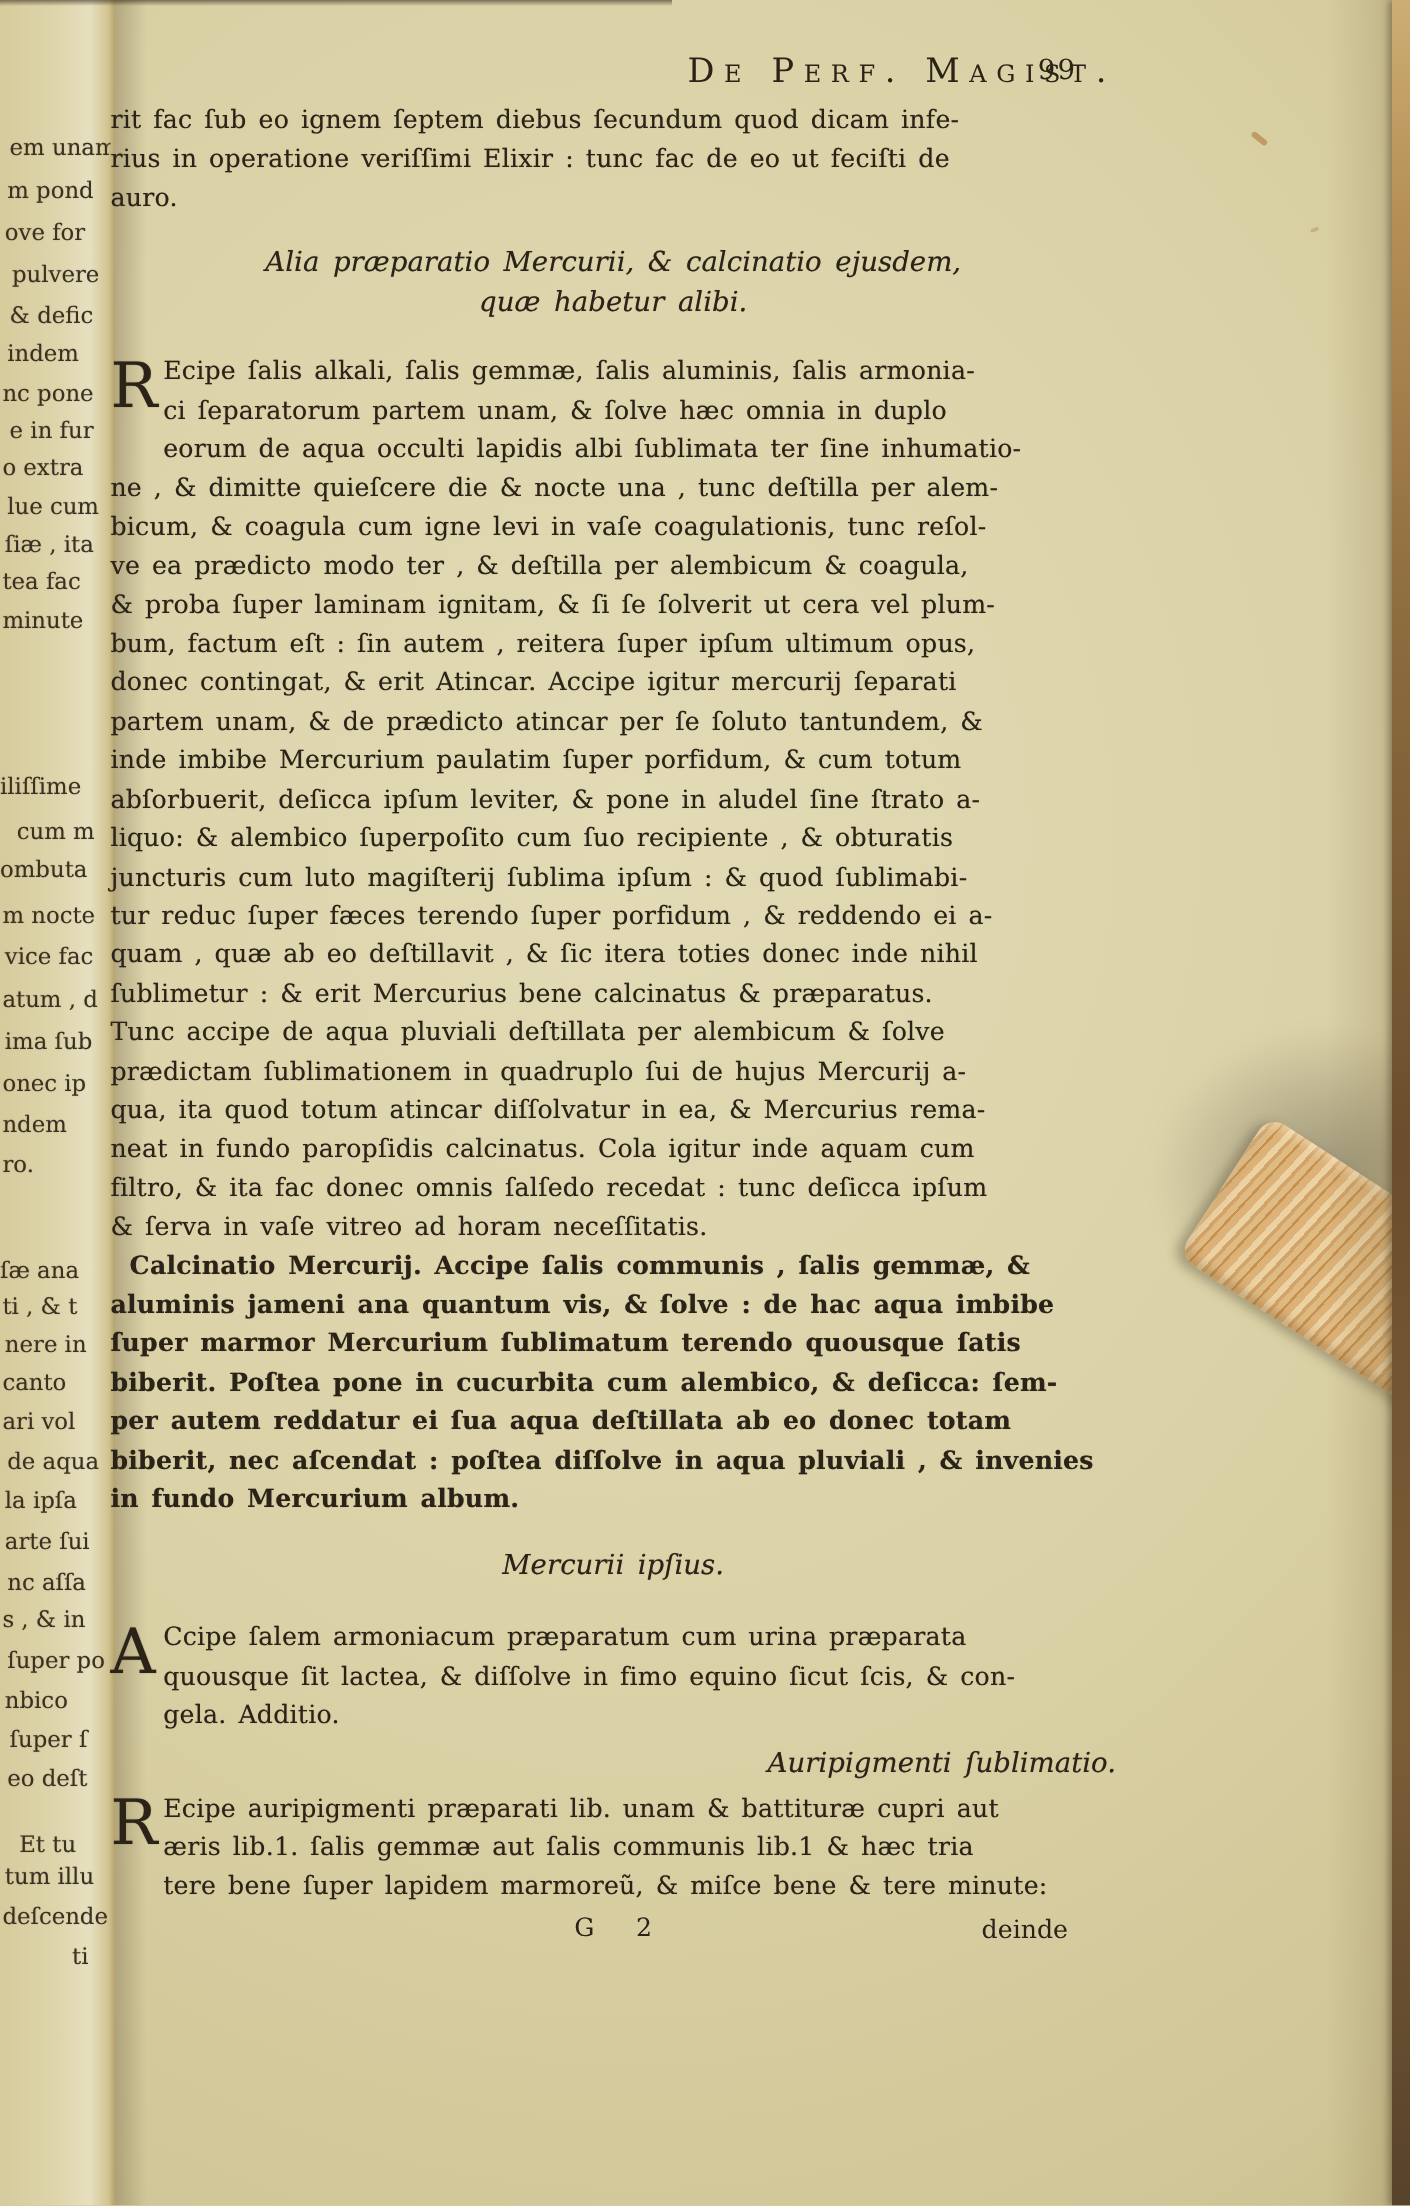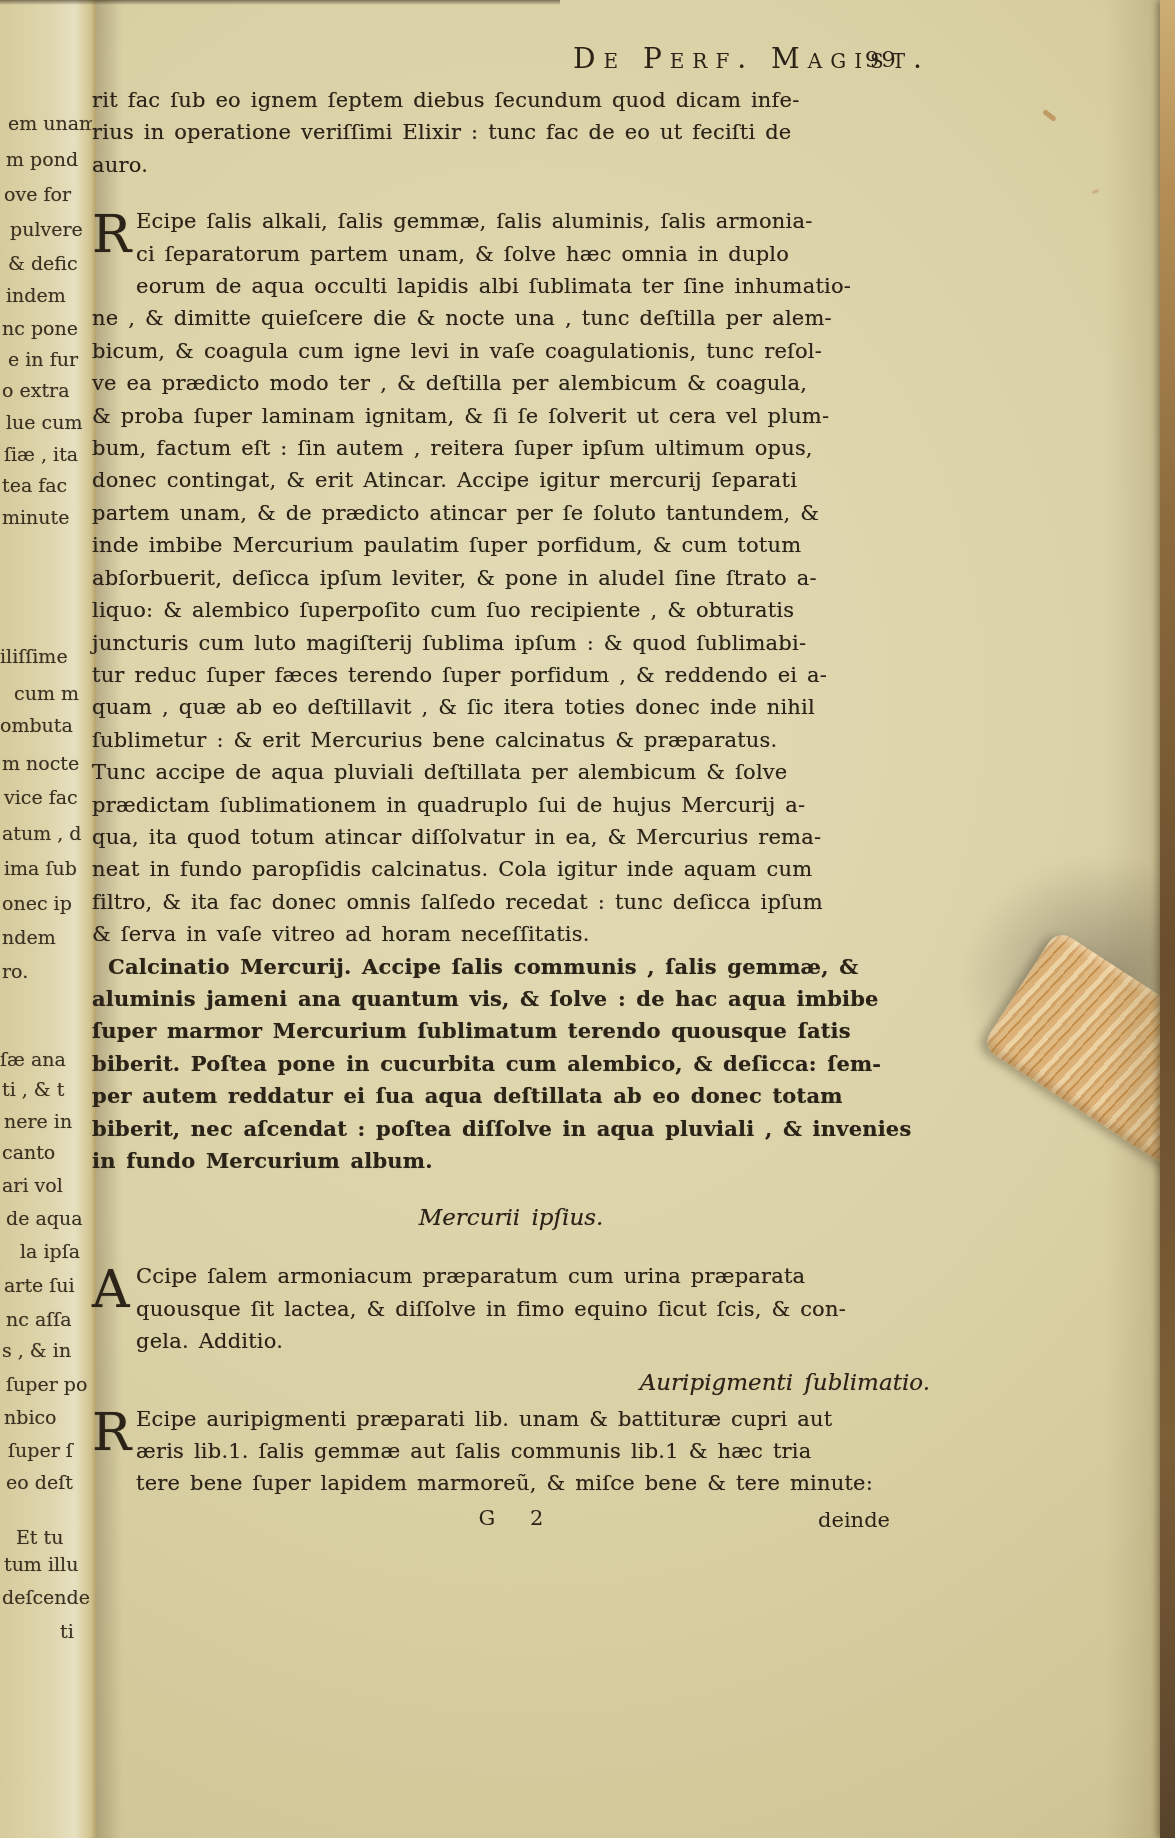--- a/index.html
+++ b/index.html
@@ -125,21 +125,21 @@
   <span style="top:857px;left:4px">ima ſub</span>
   <span style="top:892px;left:2px">onec ip</span>
   <span style="top:926px;left:2px">ndem</span>
   <span style="top:960px;left:2px">ro.</span>
   <span style="top:1048px;left:0px">ſæ ana</span>
   <span style="top:1078px;left:2px">ti , &amp; t</span>
   <span style="top:1110px;left:4px">nere in</span>
   <span style="top:1141px;left:2px">canto</span>
   <span style="top:1174px;left:2px">ari vol</span>
   <span style="top:1207px;left:6px">de aqua</span>
-  <span style="top:1240px;left:20px">la ipſa</span>
+  <span style="top:1240px;left:4px">la ipſa</span>
   <span style="top:1274px;left:4px">arte ſui</span>
   <span style="top:1308px;left:6px">nc aſſa</span>
   <span style="top:1339px;left:2px">s , &amp; in</span>
   <span style="top:1373px;left:6px">ſuper po</span>
   <span style="top:1406px;left:4px">nbico</span>
   <span style="top:1439px;left:8px">ſuper ſ</span>
   <span style="top:1471px;left:6px">eo deſt</span>
   <span style="top:1526px;left:16px">Et tu</span>
   <span style="top:1553px;left:4px">tum illu</span>
   <span style="top:1586px;left:2px">deſcende</span>
@@ -148,20 +148,22 @@
 
 <div class="main-col">
   <div class="running-head">De Perf. Magist.</div>
   <div class="page-num">99</div>
 
   <div class="text-block">
     <p class="body p-intro">rit fac ſub eo ignem ſeptem diebus ſecundum quod dicam infe-
 rius in operatione veriſſimi Elixir : tunc fac de eo ut feciſti de
 auro.</p>
 
+    <p class="heading h1"><span>Alia præparatio Mercurii, &amp; calcinatio ejusdem,</span><br>
+    <span>quæ habetur alibi.</span></p>
 
     <p class="body p-recipe1"><span class="dropcap">R</span><span>Ecipe ſalis alkali, ſalis gemmæ, ſalis aluminis, ſalis armonia-
 ci ſeparatorum partem unam, &amp; ſolve hæc omnia in duplo
 eorum de aqua occulti lapidis albi ſublimata ter ſine inhumatio-
 ne , &amp; dimitte quieſcere die &amp; nocte una , tunc deſtilla per alem-
 bicum, &amp; coagula cum igne levi in vaſe coagulationis, tunc reſol-
 ve ea prædicto modo ter , &amp; deſtilla per alembicum &amp; coagula,
 &amp; proba ſuper laminam ignitam, &amp; ſi ſe ſolverit ut cera vel plum-
 bum, factum eſt : ſin autem , reitera ſuper ipſum ultimum opus,
 donec contingat, &amp; erit Atincar.  Accipe igitur mercurij ſeparati

